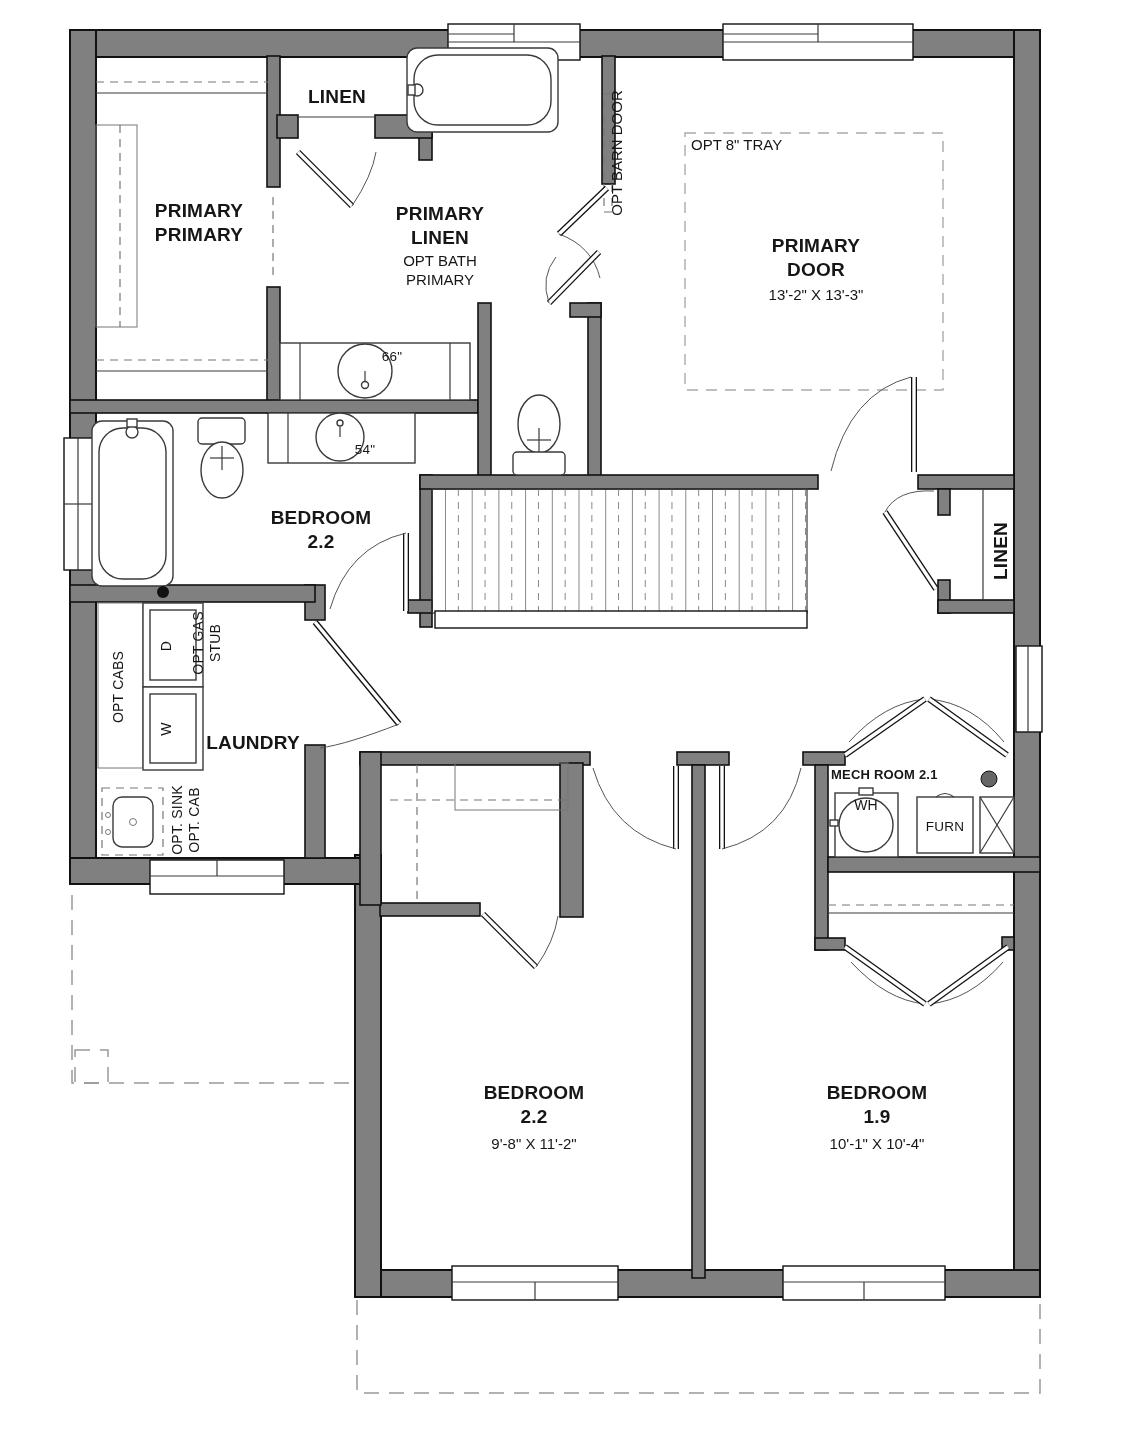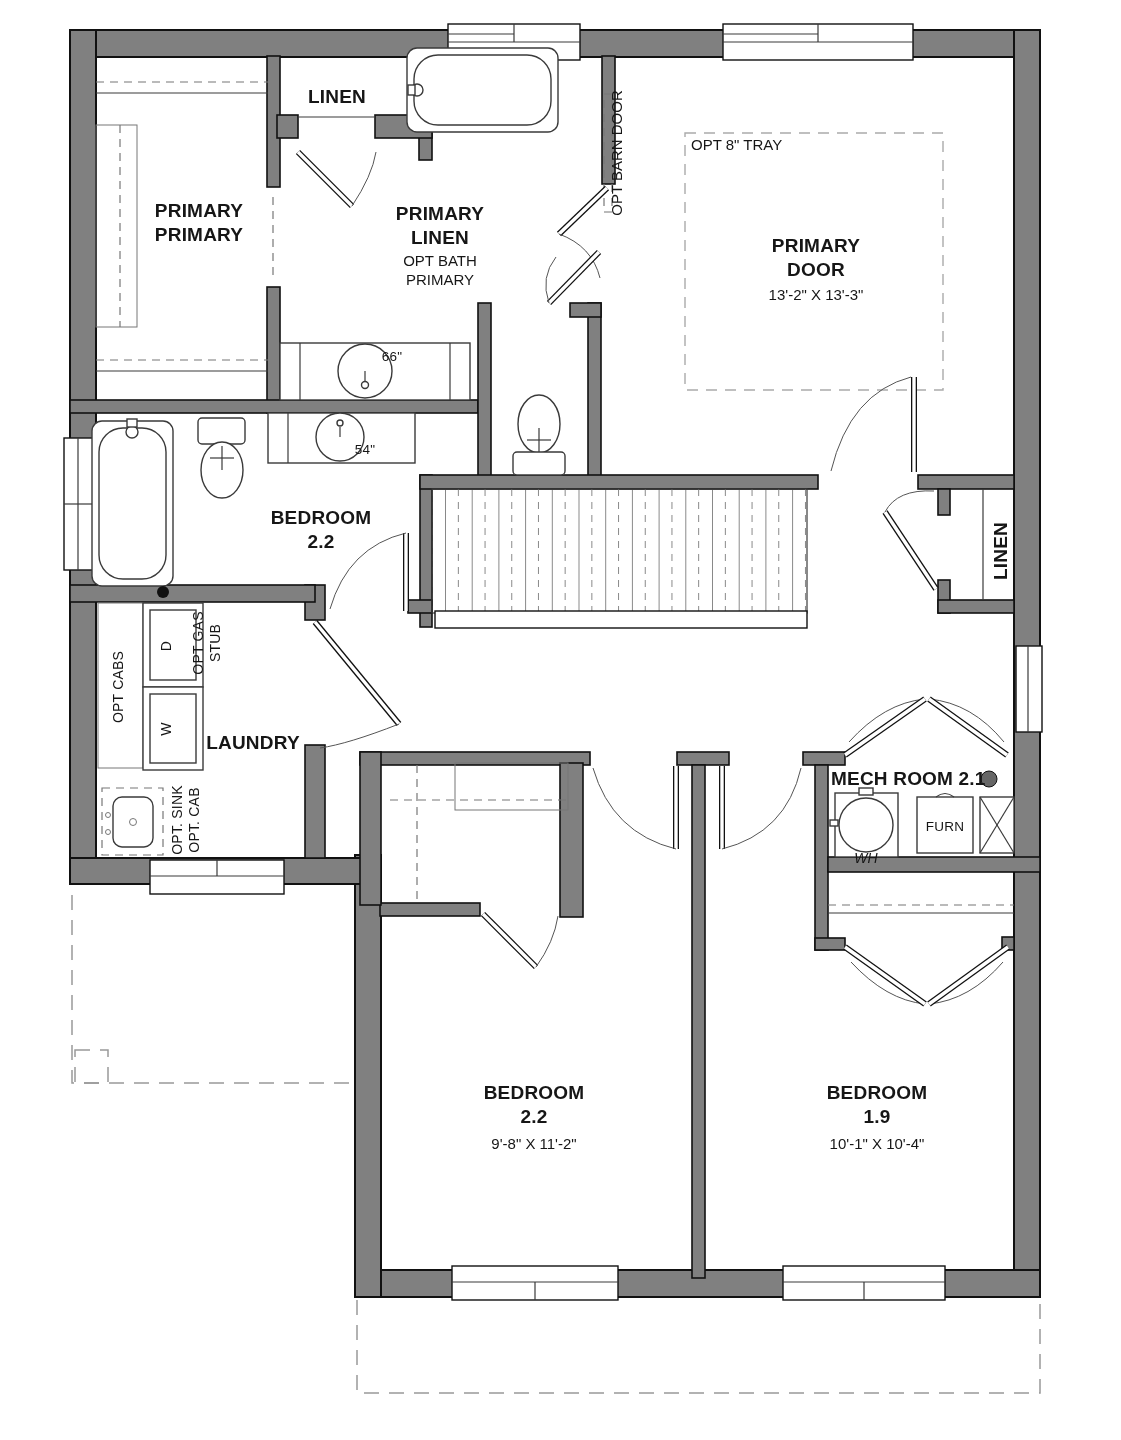--- a/index.html
+++ b/index.html
@@ -19,21 +19,21 @@
   .leafO{stroke:#111;stroke-width:6;fill:none;}
   .leafI{stroke:#fff;stroke-width:3.4;fill:none;}
   
   .lbl{position:absolute;transform:translate(-50%,-50%);font-weight:bold;font-size:19px;
        line-height:1.24;text-align:center;letter-spacing:.2px;color:#161616;white-space:nowrap;}
   .sub{font-weight:normal;font-size:15px;letter-spacing:0;}
   .small{font-weight:normal;font-size:14px;}
   .tiny{font-weight:normal;font-size:13.5px;}
   .rot{transform:translate(-50%,-50%) rotate(-90deg);}
   .anchor-left{transform:none;text-align:left;}
-  .b17{font-size:19px;}
+  .b17{font-size:13px;}
   .lbl span{display:block;}
 </style>
 </head>
 <body>
 
 <div class="plan">
 
   <svg width="1121" height="1440" viewBox="0 0 1121 1440">
 
     <defs>
@@ -385,21 +385,21 @@
     <span>W</span>
   </div>
   <div class="lbl small rot" style="left:186px;top:820px;">
     <span>OPT. SINK</span>
     <span>OPT. CAB</span>
   </div>
 
   <div class="lbl b17 anchor-left" style="left:831px;top:767px;">
     <span>MECH ROOM 2.1</span>
   </div>
-  <div class="lbl small" style="left:866px;top:859px;font-style:italic;">
+  <div class="lbl small" style="left:866px;top:806px;">
     <span>WH</span>
   </div>
   <div class="lbl tiny" style="left:945px;top:827px;">
     <span>FURN</span>
   </div>
 
   <div class="lbl" style="left:534px;top:1105px;">
     <span>BEDROOM</span>
     <span>2.2</span>
   </div>

